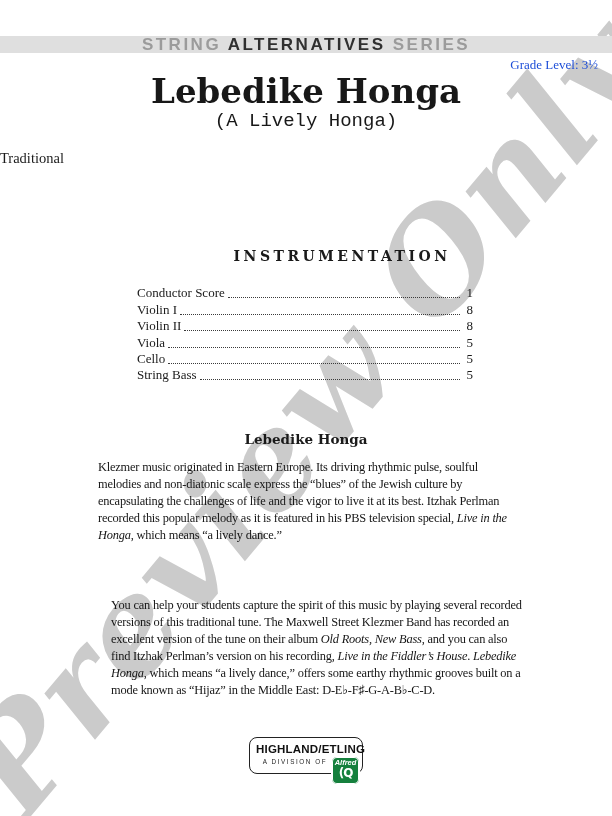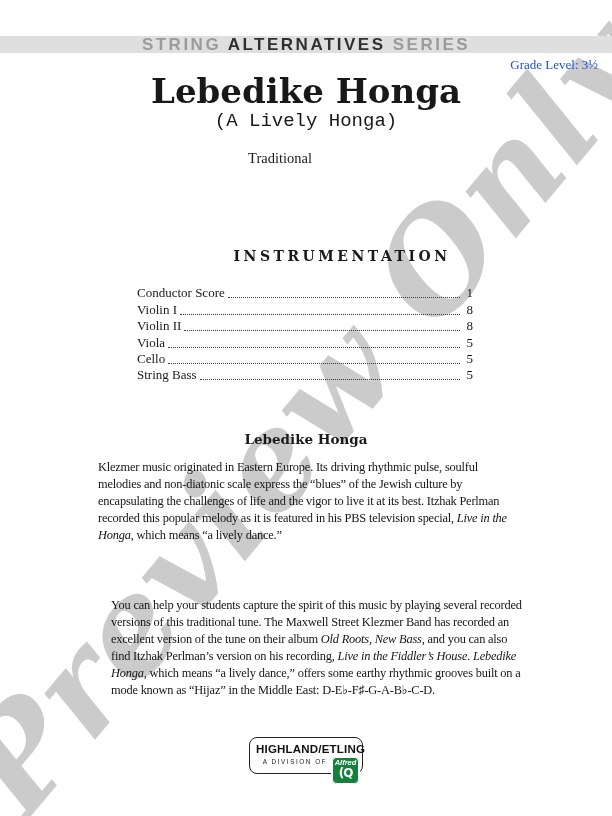--- a/index.html
+++ b/index.html
@@ -25,21 +25,21 @@
     font-family:"Liberation Sans",sans-serif;font-weight:bold;
     font-size:17px;letter-spacing:2.5px;white-space:nowrap;
   }
   .banner .gray{color:#9b9b9b;}
   .banner .dark{color:#303030;}
   
   .title{top:71px;left:0;width:612px;text-align:center;
     font-family:"DejaVu Serif",serif;font-weight:bold;font-size:34px;color:#181818;}
   .subtitle{top:110px;left:0;width:612px;text-align:center;
     font-family:Liberation Mono, monospace;font-size:19px;color:#181818;}
-  .credit{top:150px;left:0;width:560px;text-align:center;font-size:14.5px;}
+  .credit{top:150px;left:0;width:560px;text-align:left;font-size:14.5px;}
   .arranger{top:173px;left:0;width:612px;text-align:center;
     font-family:"DejaVu Serif",serif;font-weight:bold;font-size:16.5px;}
   
   .instr-heading{top:248px;left:0;width:612px;text-align:center;
     font-family:"DejaVu Serif",serif;font-weight:bold;font-size:14px;letter-spacing:3.5px;padding-left:36px;}
   .instr-list{top:285px;left:137px;width:336px;font-size:13px;}
   .instr-row{display:flex;align-items:flex-end;height:16.4px;}
   .instr-row .lbl{white-space:nowrap;}
   .instr-row .leader{flex:1;border-bottom:1.7px dotted #3a3a3a;margin:0 3px;transform:translateY(-3px);}
   .instr-row .cnt{width:10px;text-align:right;}

